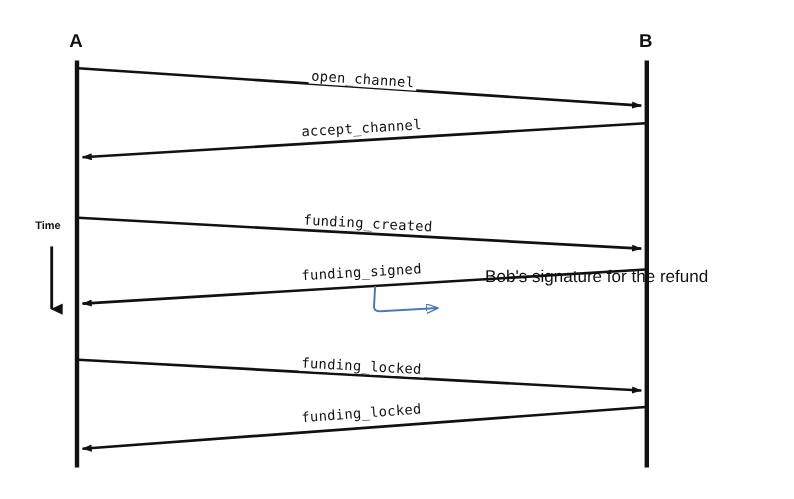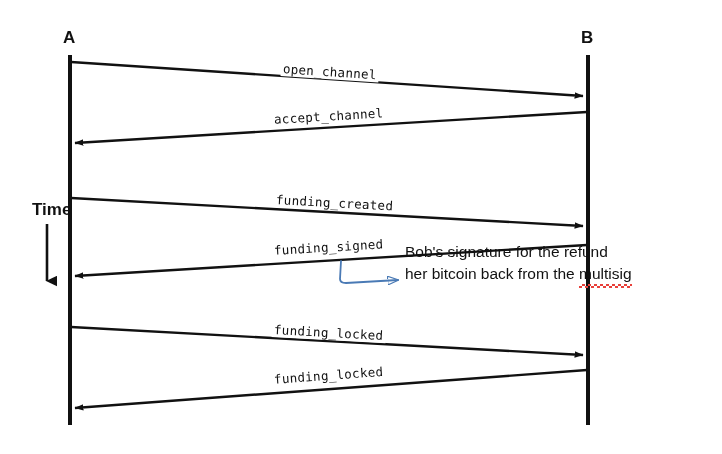--- a/index.html
+++ b/index.html
@@ -31,21 +31,21 @@
   .actor-label {
     font-family: "Liberation Sans", sans-serif;
     font-size: 17px;
     font-weight: 700;
     color: #111111;
     letter-spacing: 0px;
   }
   
   .time-label {
     font-family: "Liberation Sans", sans-serif;
-    font-size: 17px;
+    font-size: 10px;
     font-weight: 700;
     color: #111111;
   }
   
   .msg-label {
     font-family: "DejaVu Sans Mono", "Liberation Mono", monospace;
     font-size: 12.5px;
     font-weight: 400;
     color: #111111;
     letter-spacing: 0.3px;
@@ -54,21 +54,21 @@
   }
   
   .note {
     position: absolute;
     font-family: "Liberation Sans", sans-serif;
     font-size: 15.5px;
     line-height: 22px;
     color: #111111;
     white-space: nowrap;
   }
-  .note-line { display: block; }
+  .note-line { display: block; margin-left: 36px; }
   .spellerr {
     position: relative;
     display: inline-block;
   }
   .spellerr::after {
     content: "";
     position: absolute;
     left: 0;
     right: 0;
     bottom: -3px;
@@ -134,16 +134,15 @@
   <div class="lbl msg-label" style="left:274px; top:192px; transform:rotate(3.1deg); transform-origin:left center;">funding_created</div>
 
   <div class="lbl msg-label" style="left:272px; top:243px; transform:rotate(-3.4deg); transform-origin:left center;">funding_signed</div>
 
   <div class="lbl msg-label" style="left:272px; top:322px; transform:rotate(3.1deg); transform-origin:left center;">funding_locked</div>
 
   <div class="lbl msg-label" style="left:272px; top:372px; transform:rotate(-4.2deg); transform-origin:left center;">funding_locked</div>
 
   <div class="note" style="left:405px; top:241px;">
     <span class="note-line">Bob's signature for the refund</span>
-    <span class="note-line"><span>her bitcoin back from the </span><span class="spellerr">multisig</span></span>
   </div>
 
 </div>
 
 </body></html>

